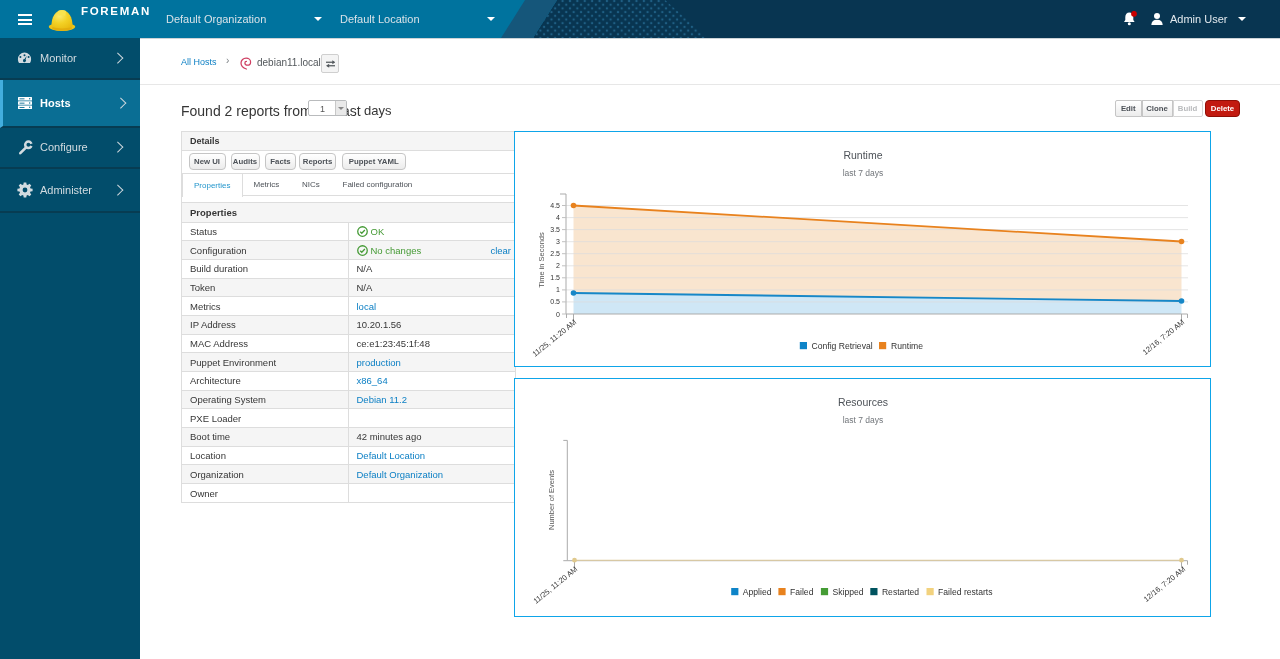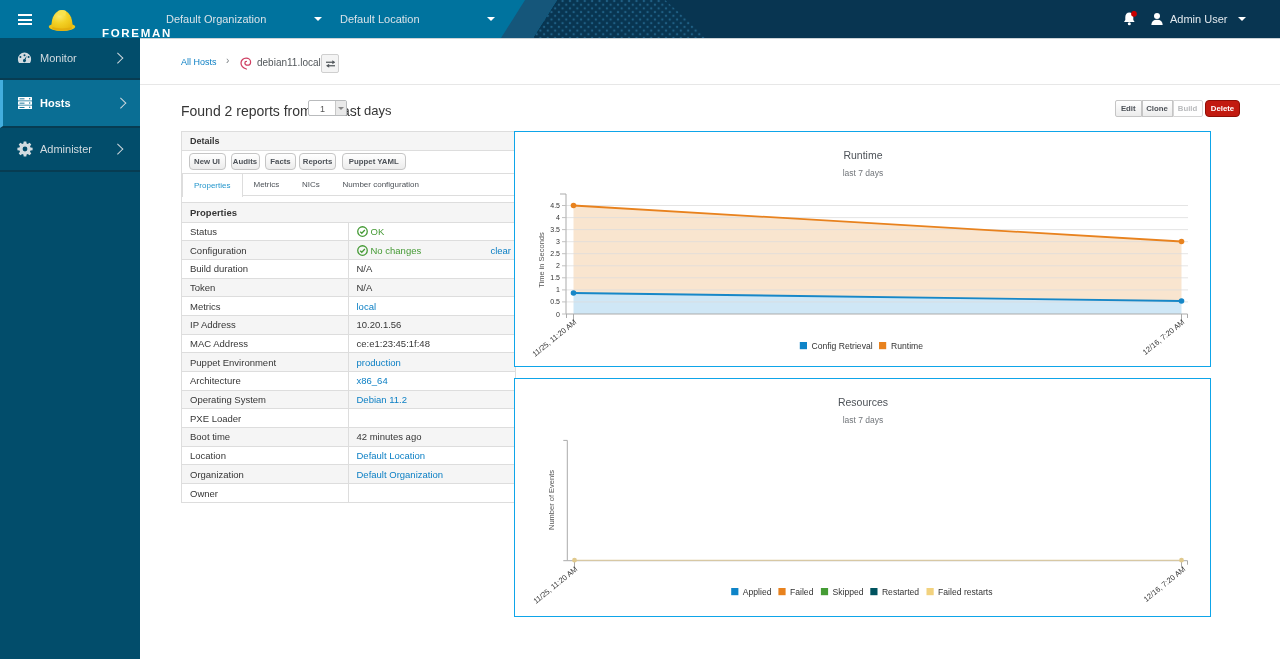--- a/index.html
+++ b/index.html
@@ -12,21 +12,21 @@
 #nav-dark { position:absolute; top:0; bottom:0; left:533px; right:0; background:#083551;
   clip-path:polygon(24px 0, 100% 0, 100% 100%, 0 100%); }
 #nav-dots { position:absolute; top:0; bottom:0; left:533px; width:175px;
   background-image:radial-gradient(circle, #1f5f84 1.2px, transparent 1.5px),
                    radial-gradient(circle, #1f5f84 1.2px, transparent 1.5px);
   background-size:7.4px 7.4px; background-position:0 1px, 3.7px 4.7px;
   clip-path:polygon(24px 0, 132px 0, 175px 100%, 0 100%); }
 #nav-band { position:absolute; top:0; bottom:0; left:501px; width:56px; background:#15567a;
   clip-path:polygon(24px 0, 56px 0, 32px 100%, 0 100%); }
 #hamburger div { position:absolute; left:17.5px; width:14.5px; height:2px; background:#fff; }
-#logo-text { position:absolute; left:81px; top:27px; color:#fff; font-size:11.5px; font-weight:bold; letter-spacing:1.7px;margin-left:21px; }
+#logo-text { position:absolute; left:81px; top:5px; color:#fff; font-size:11.5px; font-weight:bold; letter-spacing:1.7px; }
 .navtxt { position:absolute; top:13px; color:#d8e2e8; font-size:11px; }
 .caret { position:absolute; width:0; height:0; border-left:4.3px solid transparent; border-right:4.3px solid transparent; border-top:4.8px solid #fff; }
 
 
 #sidebar { position:absolute; left:0; top:38px; width:140px; height:621px; background:#024d6b; }
 .sbitem { position:relative; width:140px; border-bottom:2px solid #073c52; color:#d2dbe0; font-size:11px; }
 .sbitem .txt { position:absolute; left:40px; top:50%; margin-top:-6.5px; }
 .sbitem .chev { position:absolute; left:114px; top:50%; margin-top:-4.5px; width:7.5px; height:7.5px;
   border-right:1.8px solid #cfd8dd; border-top:1.8px solid #cfd8dd; transform:rotate(45deg); }
 .sbitem svg { position:absolute; left:17px; top:50%; margin-top:-8px; }
@@ -132,20 +132,29 @@
           <rect x="2.5" y="7.7" width="5" height="0.9"></rect>
           <rect x="2.5" y="12" width="5" height="0.9"></rect>
           <circle cx="12.7" cy="3.7" r="0.7"></circle>
           <circle cx="12.7" cy="8" r="0.7"></circle>
           <circle cx="12.7" cy="12.3" r="0.7"></circle>
         </g>
       </svg>
     <span class="txt">Hosts</span>
       <span class="chev"></span>
   </div>
+  <div class="sbitem" style="height:41px">
+    <svg width="17" height="16" viewBox="0 0 17 16">
+        <circle cx="11.4" cy="4.8" r="3.2" fill="none" stroke="#d2dbe0" stroke-width="2.5"></circle>
+        <path d="M11.4 4.8 L17 2.9 L17 6.9 Z" fill="#024d6b"></path>
+        <line x1="9.1" y1="7.3" x2="3.3" y2="13.2" stroke="#d2dbe0" stroke-width="2.6" stroke-linecap="round"></line>
+      </svg>
+    <span class="txt">Configure</span>
+      <span class="chev"></span>
+  </div>
   <div class="sbitem" style="height:44px">
     <svg width="16" height="16" viewBox="0 0 16 16">
         <path fill="#d2dbe0" d="M15 9.3 L15 6.7 L12.9 6.4 A5.2 5.2 0 0 0 12.4 5.2 L13.7 3.5 L11.9 1.7 L10.2 3 A5.2 5.2 0 0 0 9 2.5 L8.7 0.4 L6.1 0.4 L5.8 2.5 A5.2 5.2 0 0 0 4.6 3 L2.9 1.7 L1.1 3.5 L2.4 5.2 A5.2 5.2 0 0 0 1.9 6.4 L-0.2 6.7 L-0.2 9.3 L1.9 9.6 A5.2 5.2 0 0 0 2.4 10.8 L1.1 12.5 L2.9 14.3 L4.6 13 A5.2 5.2 0 0 0 5.8 13.5 L6.1 15.6 L8.7 15.6 L9 13.5 A5.2 5.2 0 0 0 10.2 13 L11.9 14.3 L13.7 12.5 L12.4 10.8 A5.2 5.2 0 0 0 12.9 9.6 Z M7.4 10.4 A2.4 2.4 0 1 1 7.4 5.6 A2.4 2.4 0 1 1 7.4 10.4 Z" transform="translate(0.6,0)"></path>
       </svg>
     <span class="txt">Administer</span>
       <span class="chev"></span>
   </div>
 </div>
 
 <div id="crumbbar">
@@ -187,21 +196,21 @@
     <span class="btn" style="left:6.5px;width:37px">New UI</span>
     <span class="btn" style="left:48.5px;width:29px">Audits</span>
     <span class="btn" style="left:83px;width:31px">Facts</span>
     <span class="btn" style="left:117px;width:37px">Reports</span>
     <span class="btn" style="left:160px;width:63.5px">Puppet YAML</span>
   </div>
   <div id="dtabs">
     <span class="tab active">Properties</span>
     <span class="tab" style="left:71.5px">Metrics</span>
     <span class="tab" style="left:120px">NICs</span>
-    <span class="tab" style="left:160.5px">Number configuration</span>
+    <span class="tab" style="left:160.5px">Failed configuration</span>
   </div>
   <table id="ptable">
     <tbody>
         <tr class="h">
           <td colspan="2">Properties</td>
         </tr>
     <tr>
           <td class="l">Status</td>
           <td><span class="ok"><svg class="okico" width="11" height="11" viewBox="0 0 12 12">
                 <circle cx="6" cy="6" r="5.2" fill="none" stroke="#459a35" stroke-width="1.4"></circle>

